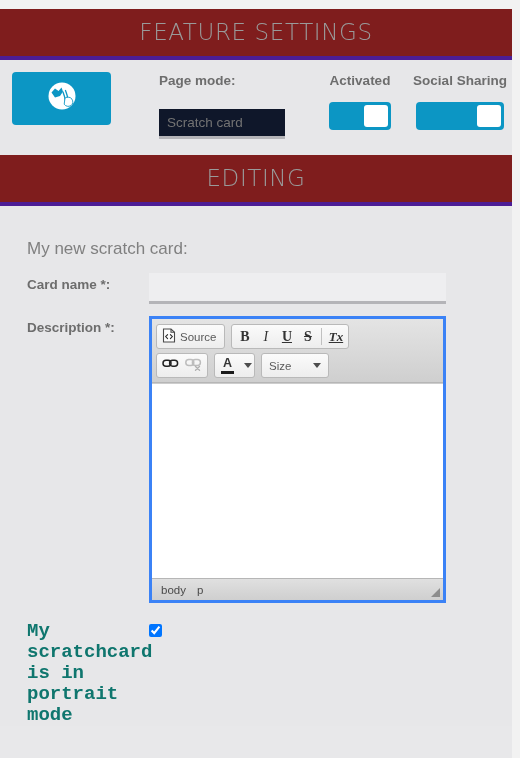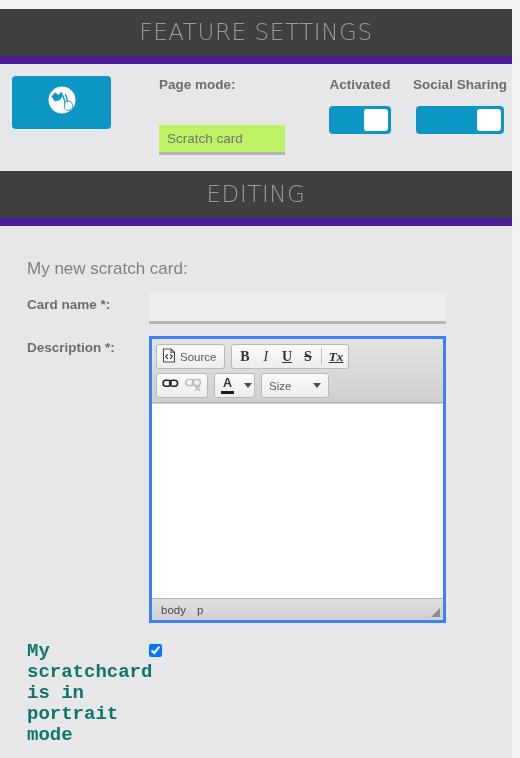--- a/index.html
+++ b/index.html
@@ -37,24 +37,24 @@
   
   .col {
     position: absolute;
     top: 9px; left: 0;
     width: 512px;
     height: 749px;
   }
 
   
   .section-title-wrap {
-    background: #404040;
+    background: #7f1d1d;
     text-align: center;
     padding: 10px 0 11px 0;
-    border-bottom: 8px solid #4c1d95;
+    border-bottom: 4px solid #4c1d95;
   }
   .section-title {
     font-size: 23px;
     letter-spacing: 0.6px;
     color: #9a9a9a;
     font-weight: 300;
     font-family: "DejaVu Sans", sans-serif;
     font-stretch: condensed;
   }
 
@@ -84,25 +84,25 @@
   .field-label {
     font-size: 13.5px;
     font-weight: bold;
     color: #6d6d6d;
     display: block;
     line-height: 17px;
   }
   .col-pagename .field-label { padding-left: 9px; }
 
   .page-name-input {
-    margin-top: 32px;
+    margin-top: 20px;
     margin-left: 9px;
     width: 126px;
     height: 30px;
-    background: #bef264;
+    background: #0f172a;
     border: none;
     border-bottom: 3px solid #b4b4b8;
     font-size: 13.5px;
     color: #737373;
     padding: 0 8px;
     font-family: "Liberation Sans", sans-serif;
     outline: none;
   }
 
   

